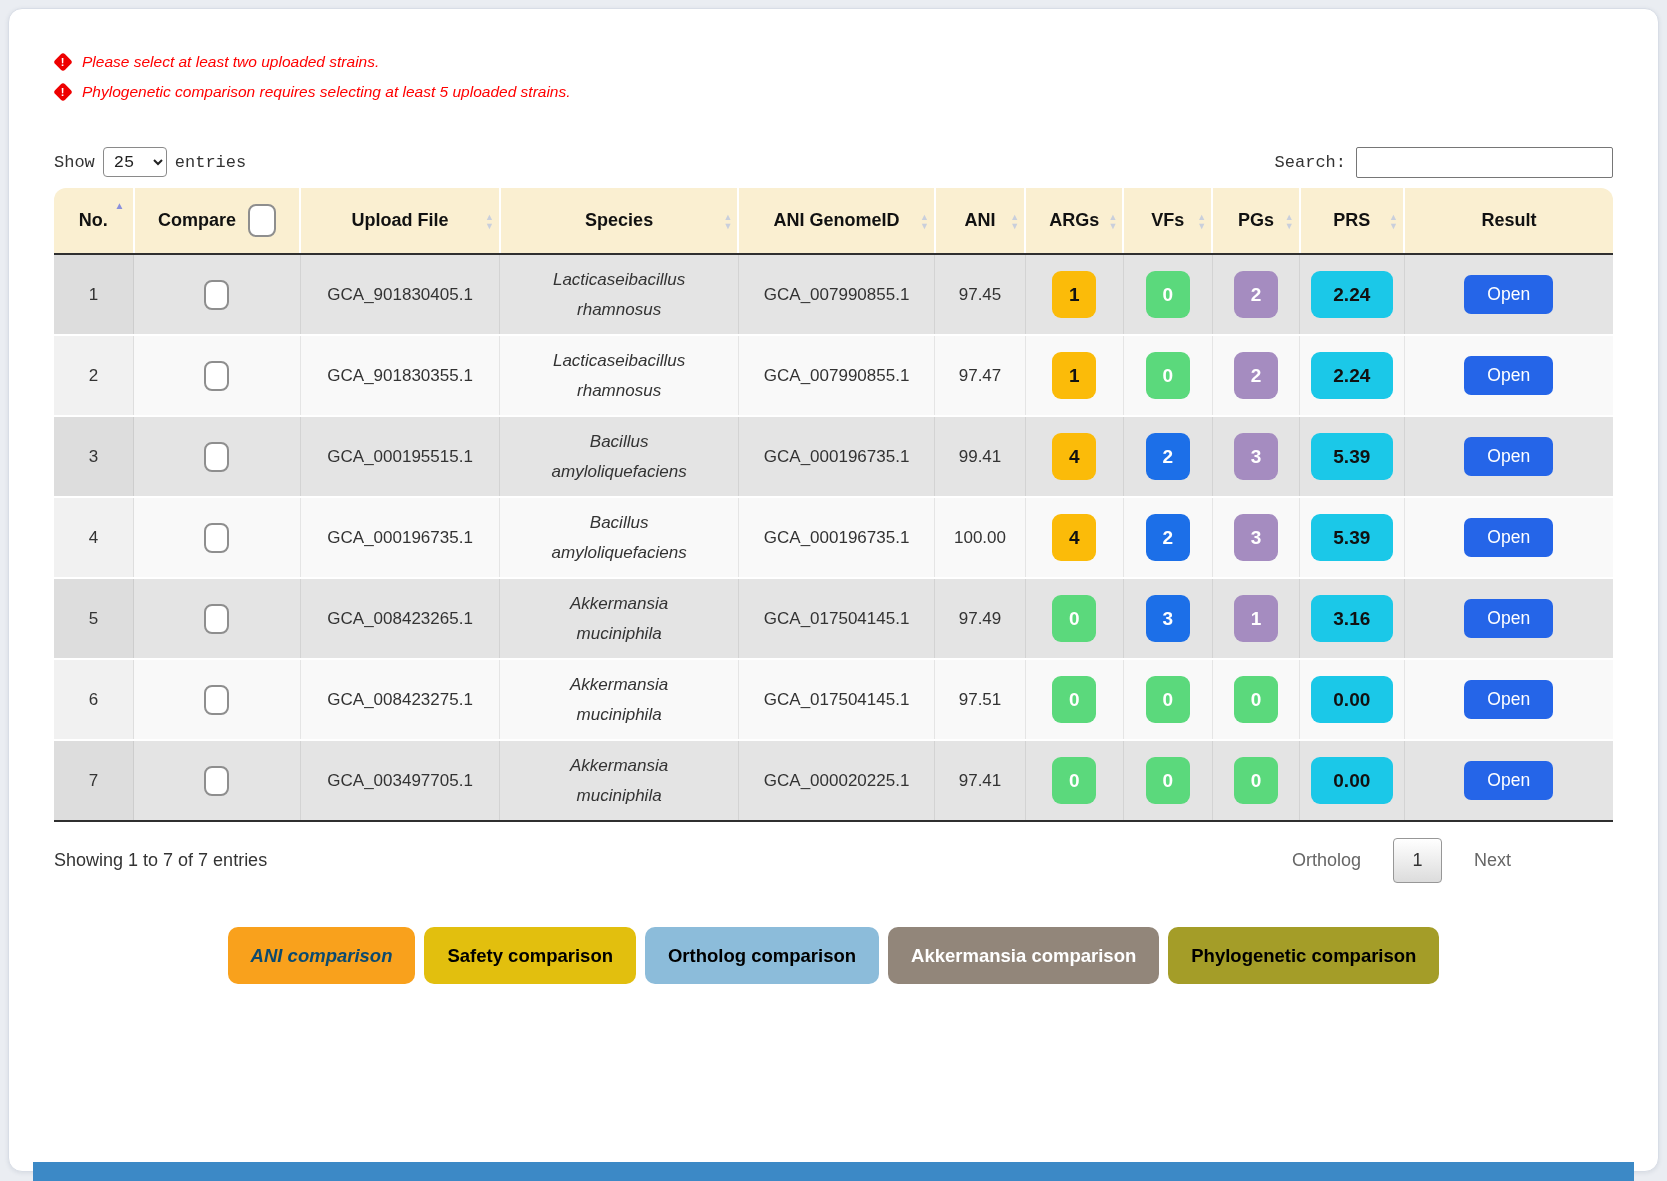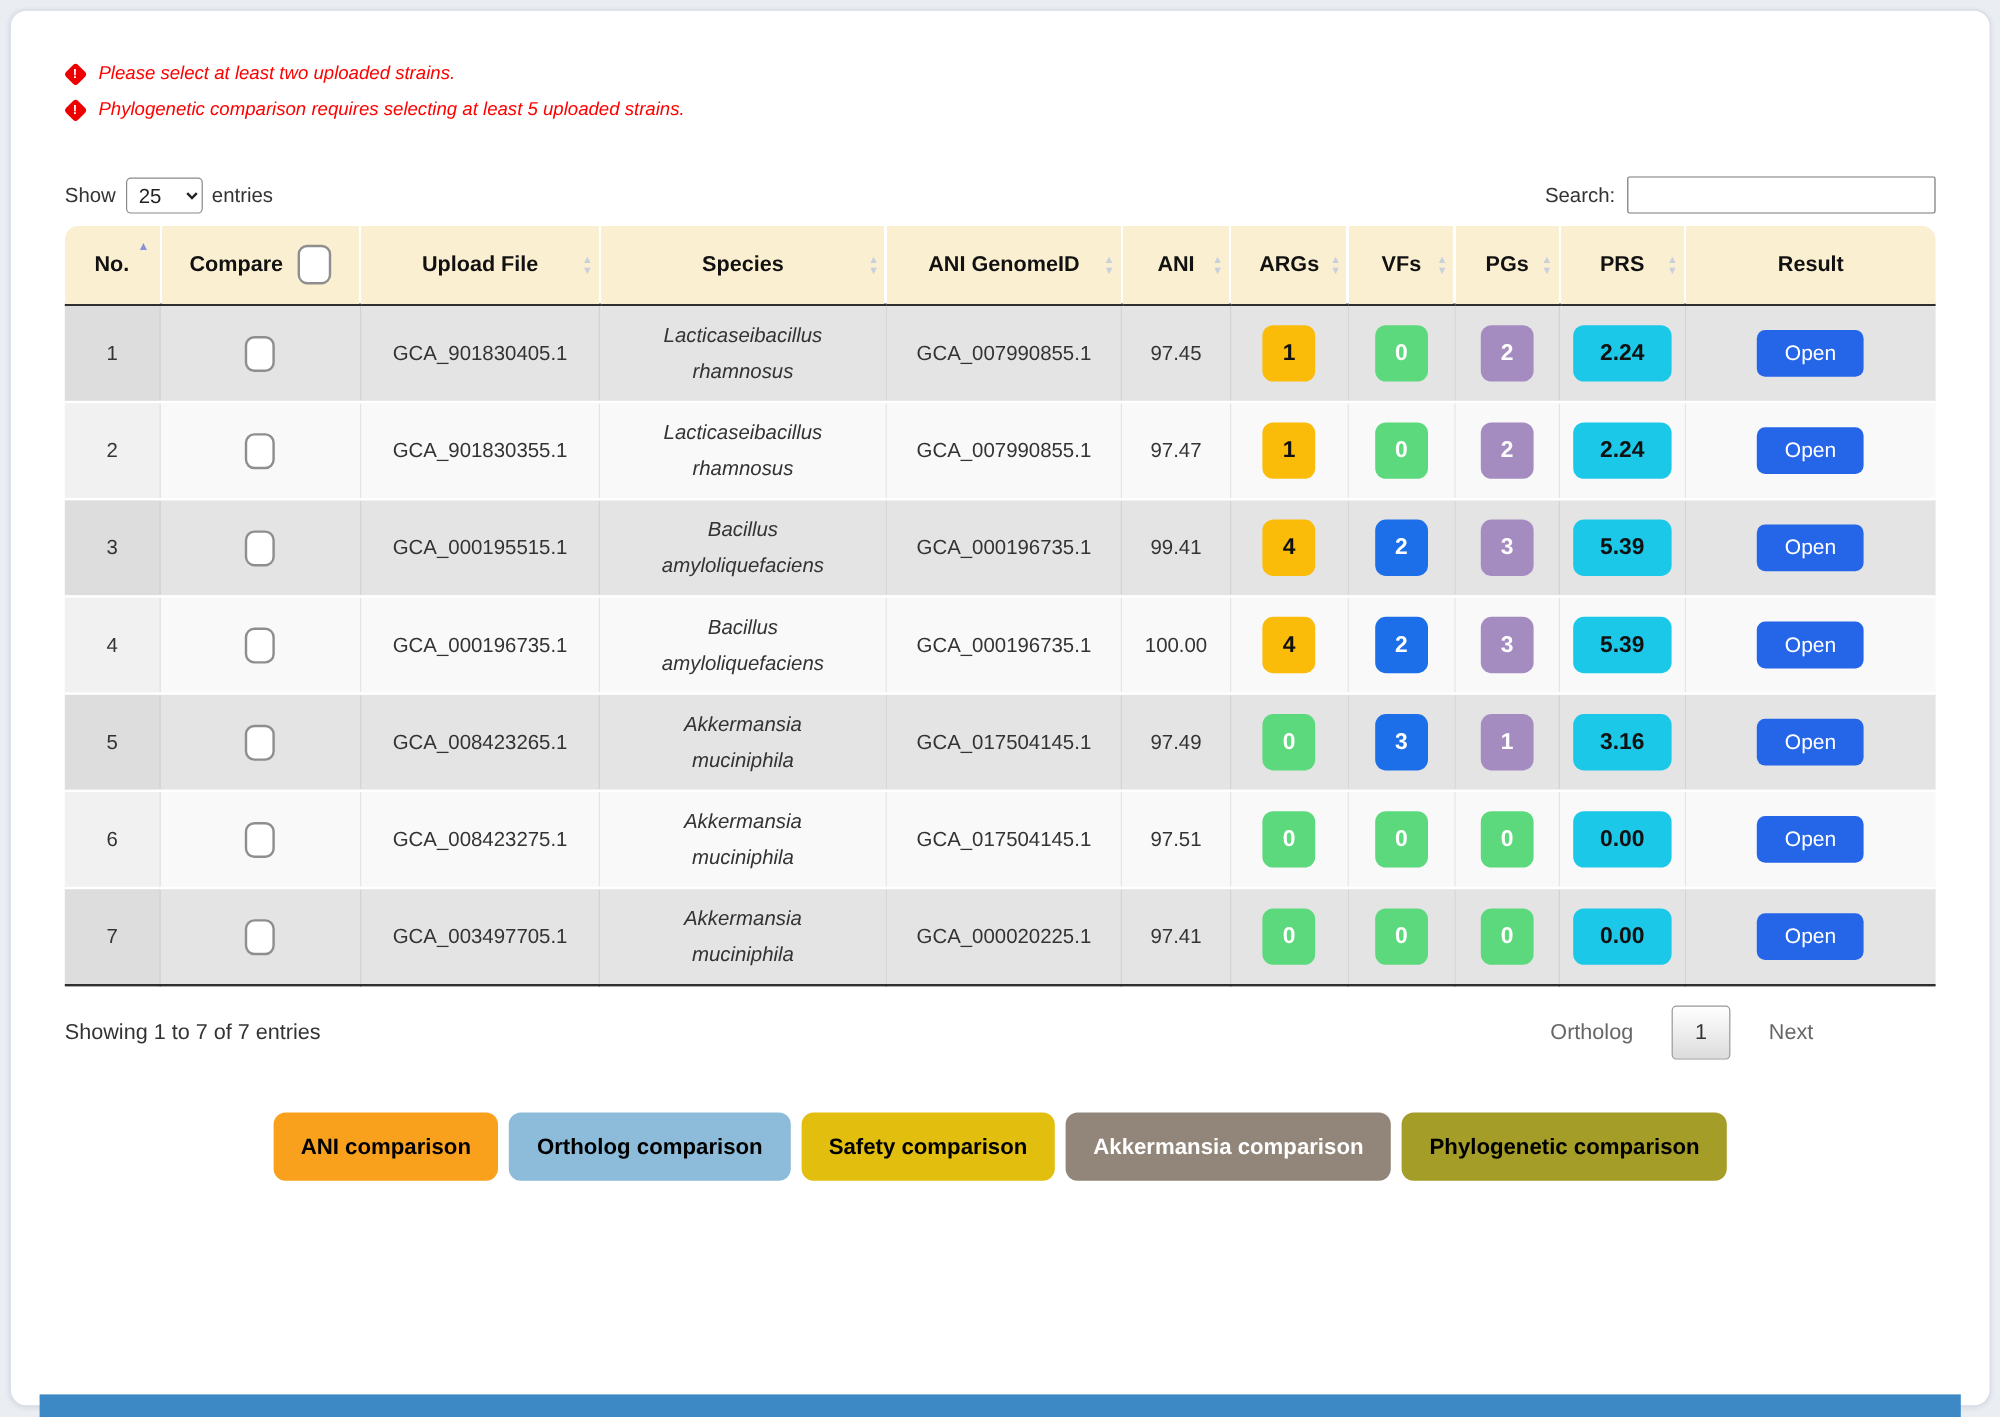--- a/index.html
+++ b/index.html
@@ -23,21 +23,21 @@
   
   .warning-row { display:flex; align-items:center; margin:0 0 12px 2px; }
   .warn-icon {
     width:14px; height:14px; background:#EE0000; border-radius:3px;
     transform:rotate(45deg); display:inline-flex; align-items:center; justify-content:center;
     margin-right:12px; flex:0 0 auto;
   }
   .warn-bang { transform:rotate(-45deg); color:#fff; font-size:11px; font-weight:bold; line-height:1; }
   .warning-text { color:#FF0000; font-weight:normal; font-style:italic; font-size:15.5px; }
   
-  .controls-row { display:flex; justify-content:space-between; align-items:flex-end; margin-top:46px; margin-bottom:10px; }
+  .controls-row { display:flex; justify-content:space-between; align-items:flex-start; margin-top:46px; margin-bottom:10px;font-family:Liberation Mono, monospace; }
   .show-entries { font-size:17px; color:#333; display:flex; align-items:center; gap:8px; }
   .show-entries select {
     font-family:inherit; font-size:17px; width:64px; height:30px;
     border:1px solid #8A8A8A; border-radius:4px; background:#fff; padding:0 2px 0 6px; color:#222;
   }
   .search-box { font-size:17px; color:#333; display:flex; align-items:center; gap:10px; }
   .search-box input {
     width:257px; height:31px; border:1px solid #767676; border-radius:2px;
     font-family:inherit; font-size:16px; padding:0 8px; background:#fff;
   }
@@ -327,22 +327,22 @@
     <div class="table-footer">
       <div class="page-info">Showing 1 to 7 of 7 entries</div>
       <div class="pager">
         <button class="pager-link">Ortholog</button>
         <button class="pager-current">1</button>
         <button class="pager-link">Next</button>
       </div>
     </div>
 
     <div class="actions-row">
-        <button class="action-btn" style="background: rgb(249, 161, 28); color: #000000;">ANI comparison</button>
+        <button class="action-btn" style="background: rgb(249, 161, 28); color: #0c4a6e; font-style: italic;">ANI comparison</button>
+        <button class="action-btn" style="background: rgb(226, 191, 14); color: rgb(0, 0, 0);">Safety comparison</button>
         <button class="action-btn" style="background: rgb(140, 188, 218); color: rgb(0, 0, 0);">Ortholog comparison</button>
-        <button class="action-btn" style="background: rgb(226, 191, 14); color: rgb(0, 0, 0);">Safety comparison</button>
         <button class="action-btn" style="background: rgb(146, 134, 122); color: rgb(255, 255, 255);">Akkermansia comparison</button>
         <button class="action-btn" style="background: rgb(164, 157, 40); color: rgb(0, 0, 0);">Phylogenetic comparison</button>
       </div>
 
   </div>
   <div class="footer-bar"></div>
 </div>
 
 </body></html>

